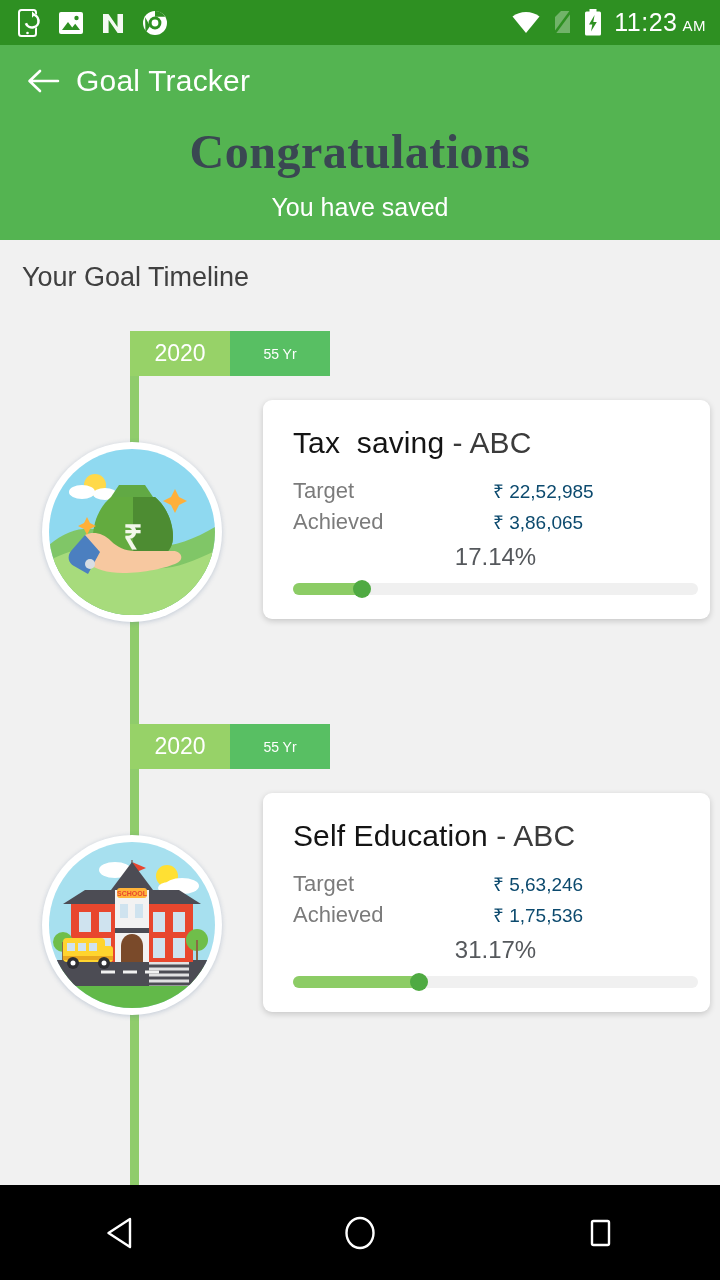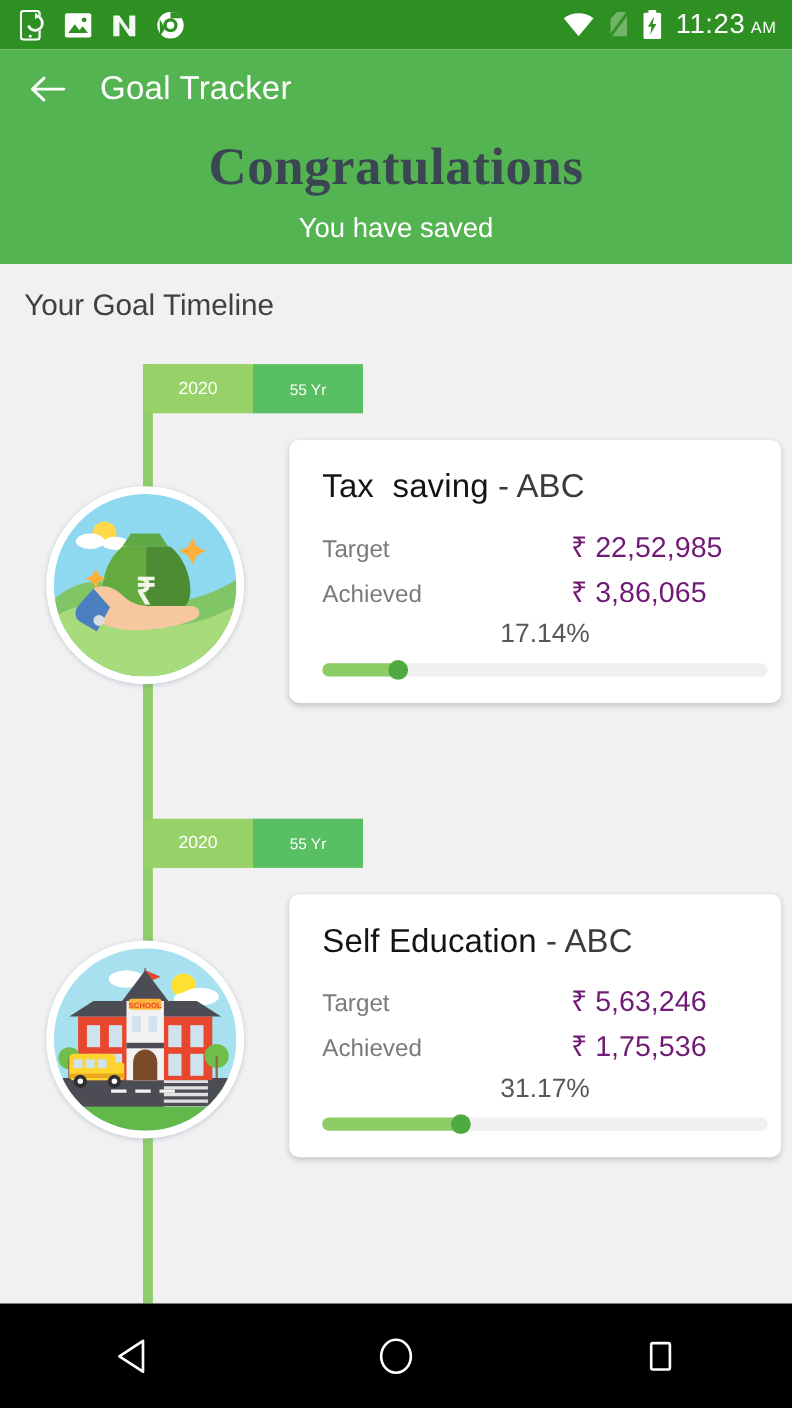--- a/index.html
+++ b/index.html
@@ -18,21 +18,21 @@
     padding:0 14px 0 18px; color:#fff;
   }
   .sb-left { display:flex; align-items:center; gap:16px; }
   .sb-right { display:flex; align-items:center; gap:12px; }
   .sb-icon { display:block; }
   .clock { font-size:25px; letter-spacing:.5px; font-weight:400; }
   .ampm { font-size:15px; margin-left:5px; letter-spacing:.5px; }
 
   
   #app-header { background:#54b451; padding-bottom:18px; }
-  #app-bar { height:72px; display:flex; align-items:center; padding:0 26px; gap:31px; }
+  #app-bar { height:72px; display:flex; align-items:center; padding:0 26px; gap:16px; }
   #back-arrow { width:34px; height:34px; flex:none; }
   #app-title { color:#fff; font-size:30px; letter-spacing:.2px; }
 
   #hero { text-align:center; padding-top:10px; }
   #congrats {
     font-family:"Liberation Serif", serif;
     font-weight:bold; font-size:48px; color:#3a4752;
     letter-spacing:.5px; line-height:1.05;
   }
   #saved-label { color:#fff; font-size:25px; margin-top:16px; }
@@ -50,21 +50,21 @@
     position:absolute; left:130px; top:0; width:9px; height:860px;
     background:#8fcc6b;
   }
 
   .tl-entry { position:relative; }
   .tl-badge {
     position:relative; margin-left:130px; display:inline-flex;
     height:45px; border-radius:0; overflow:hidden;
   }
   .tl-year {
-    background:#97d268; color:#fff; font-size:16px;
+    background:#97d268; color:#fff; font-size:23px;
     display:flex; align-items:center; justify-content:center;
     width:100px;
   }
   .tl-age {
     background:#58bf63; color:#fff; font-size:14px;
     display:flex; align-items:center; justify-content:center;
     width:100px;
   }
 
   .tl-row { position:relative; }
@@ -85,21 +85,21 @@
     margin-left:263px; margin-right:10px;
     background:#fff; border-radius:9px;
     box-shadow:0 2px 6px rgba(0,0,0,.18);
     padding:26px 12px 24px 30px;
   }
   .goal-title { font-size:30px; color:#141414; letter-spacing:.1px; white-space:pre; }
   .goal-title .sub { color:#3b3b3b; }
   .goal-rows { margin-top:18px; }
   .goal-row { display:flex; align-items:baseline; margin-bottom:5px; }
   .goal-label { width:200px; font-size:22px; color:#7b7b7b; }
-  .goal-value { font-size:26px; color:#701a75;margin-left:26px; }
+  .goal-value { font-size:19px; color:#0c4a6e; }
   .goal-pct { text-align:center; font-size:24px; color:#55585c; margin-top:8px; }
 
   .pbar {
     margin-top:12px; position:relative; height:12px;
     background:#f0f0f0; border-radius:6px;
   }
   .pbar-fill {
     position:absolute; left:0; top:0; height:12px;
     background:#8ccc65; border-radius:6px;
   }

